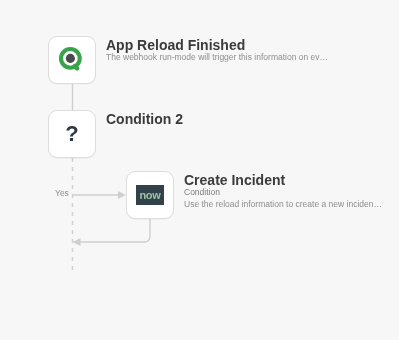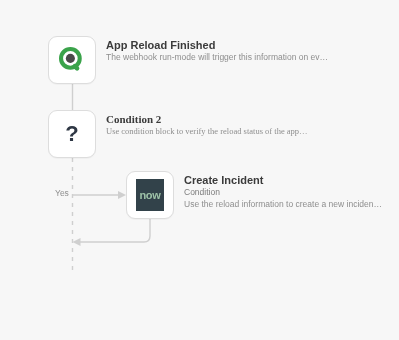--- a/index.html
+++ b/index.html
@@ -45,21 +45,21 @@
     justify-content: center;
     flex: 0 0 auto;
     box-shadow: 0 1px 1px rgba(0,0,0,0.03);
   }
   .node-text {
     margin-left: 10px;
     padding-top: 3px;
     overflow: hidden;
   }
   .node-title {
-    font-size: 11px;
+    font-size: 14px;
     font-weight: bold;
     color: #3b3b3b;
     line-height: 12px;
     white-space: nowrap;
   }
   .node-sub {
     font-size: 8.5px;
     color: #8e8e8e;
     line-height: 12px;
     white-space: nowrap;
@@ -70,39 +70,39 @@
     font-size: 8.5px;
     color: #7d7d7d;
     line-height: 12px;
     white-space: nowrap;
   }
 
   
   #node-trigger { left: 48px; top: 36px; width: 340px; }
   #node-trigger .node-text { width: 278px; }
   #node-condition { left: 48px; top: 110px; width: 340px; }
-  #node-condition .node-text { width: 278px; font-family: Liberation Serif, serif; }
+  #node-condition .node-text { width: 278px; }
   #node-action { left: 126px; top: 171px; width: 262px; }
   #node-action .node-text { width: 200px; }
 
   
   .qlik-icon { width: 26px; height: 26px; display: block; }
   
   .q-mark {
     font-size: 22px;
     font-weight: bold;
     color: #2e3744;
     font-family: "Liberation Sans", sans-serif;
     line-height: 1;
     user-select: none;
   }
   
   .snow-icon {
     width: 28px;
-    height: 32px;
+    height: 20px;
     background: #32424a;
     display: flex;
     align-items: center;
     justify-content: center;
   }
   .snow-icon span {
     font-size: 11px;
     font-weight: bold;
     color: #9ec2a8;
     letter-spacing: -0.3px;
@@ -151,21 +151,20 @@
       <div class="node-sub">The webhook run-mode will trigger this information on ev…</div>
     </div>
   </div>
 
   <div class="node" id="node-condition">
     <div class="node-card">
       <span class="q-mark">?</span>
     </div>
     <div class="node-text">
       <div class="node-title">Condition 2</div>
-      <div class="node-sub">Use condition block to verify the reload status of the app…</div>
     </div>
   </div>
 
   <div class="node" id="node-action">
     <div class="node-card">
       <div class="snow-icon">
         <span>now</span>
       </div>
     </div>
     <div class="node-text">

